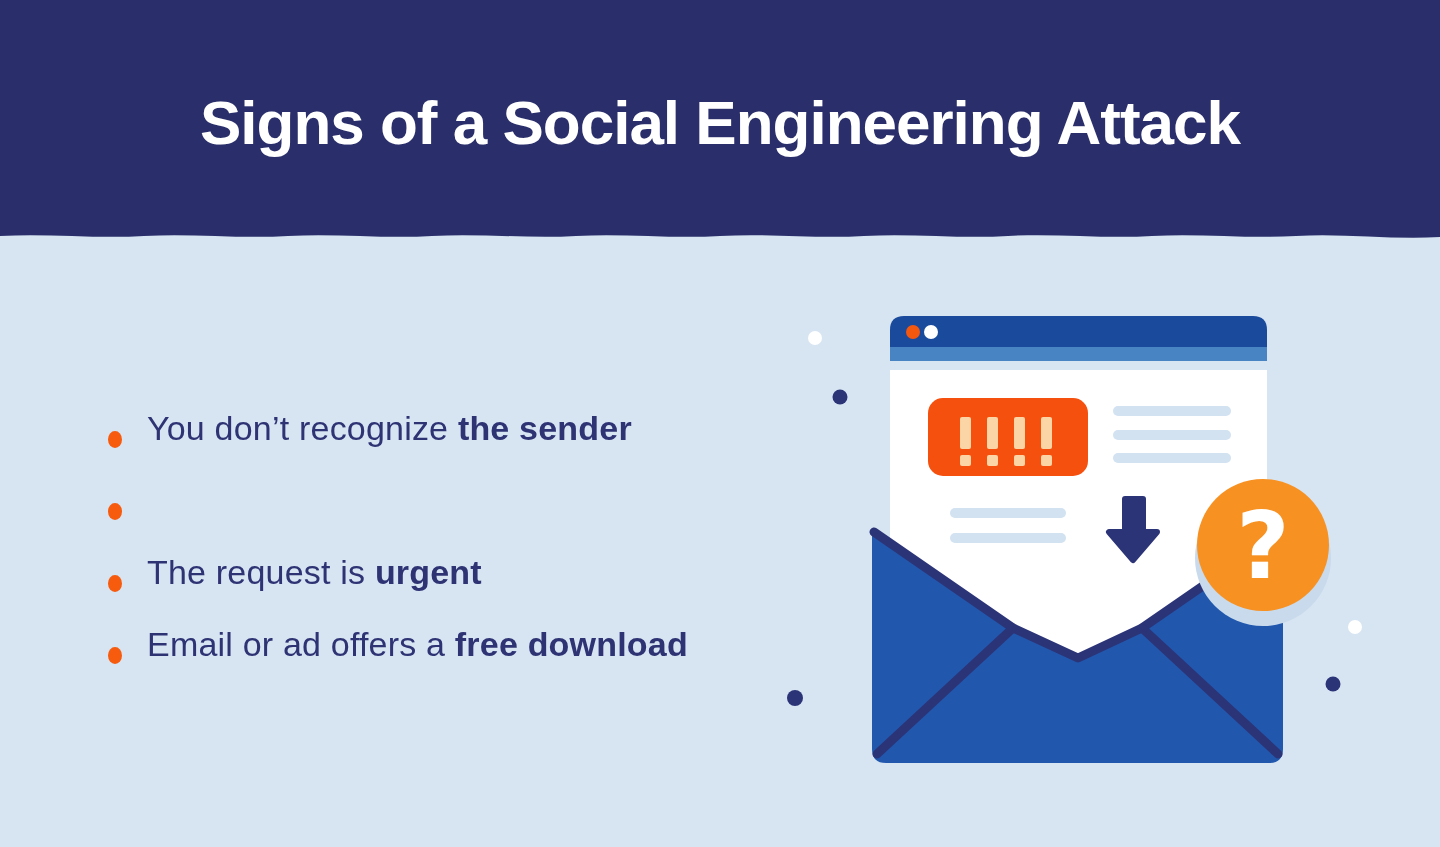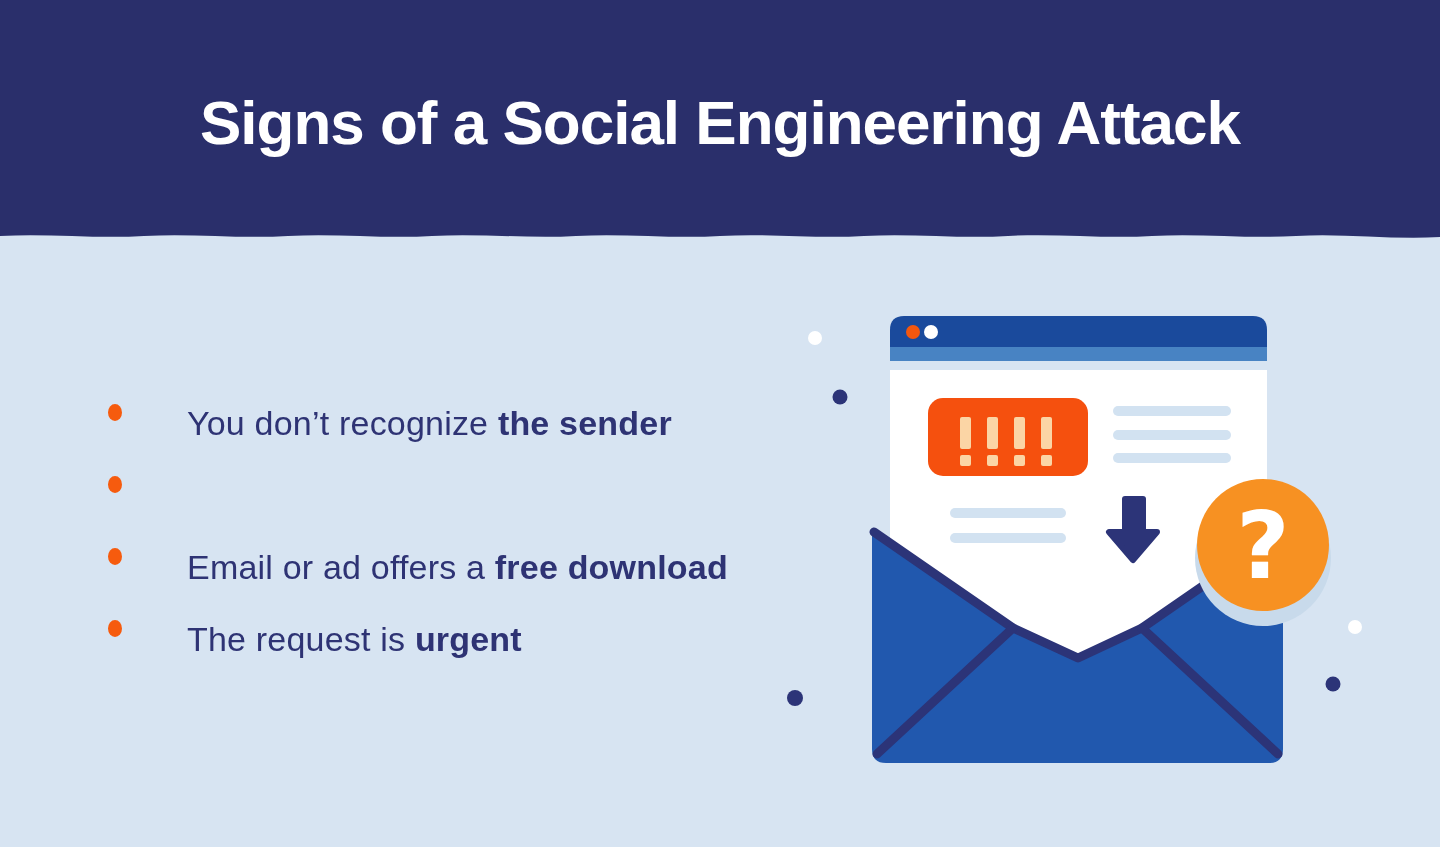--- a/index.html
+++ b/index.html
@@ -43,22 +43,22 @@
     white-space:nowrap;
   }
   .wave-divider{position:absolute;left:0;top:230px;width:1440px;height:14px;display:block;}
   .wave-divider path{fill:var(--header-navy);}
   
   .sign-list{
     position:absolute;left:108px;top:404px;
     list-style:none;
   }
   .sign-list li{
-    display:flex;align-items:flex-start;
-    height:44px;margin-bottom:28px;gap:40px;
+    display:flex;align-items:flex-end;
+    height:44px;margin-bottom:28px;
   }
   .bullet{
     width:14px;height:17px;border-radius:50%;
     background:var(--bullet-orange);
     margin-right:25px;flex:0 0 auto;
   }
   .sign-text{
     font-size:34px;color:var(--text-navy);
     font-weight:400;white-space:nowrap;
     letter-spacing:0.2px;
@@ -99,25 +99,25 @@
   <ul class="sign-list">
     <li>
       <span class="bullet"></span>
       <span class="sign-text"><span>You don’t recognize </span><b>the sender</b></span>
     </li>
     <li>
       <span class="bullet"></span>
     </li>
     <li>
       <span class="bullet"></span>
-      <span class="sign-text"><span>Email or ad offers a </span><b>free download</b></span>
+      <span class="sign-text"><span>The request is </span><b>urgent</b></span>
     </li>
     <li>
       <span class="bullet"></span>
-      <span class="sign-text"><span>The request is </span><b>urgent</b></span>
+      <span class="sign-text"><span>Email or ad offers a </span><b>free download</b></span>
     </li>
   </ul>
 
   <svg class="illustration" viewBox="0 0 620 500" role="img" aria-label="Open blue envelope with a suspicious email page, alert badge, download arrow and question-mark badge">
 
     <circle class="fill-dot-white" cx="35" cy="48" r="7"></circle>
     <circle class="fill-ink" cx="60" cy="107" r="7.5"></circle>
     <circle class="fill-ink" cx="15" cy="408" r="8"></circle>
     <circle class="fill-dot-white" cx="575" cy="337" r="7"></circle>
     <circle class="fill-ink" cx="553" cy="394" r="7.5"></circle>

